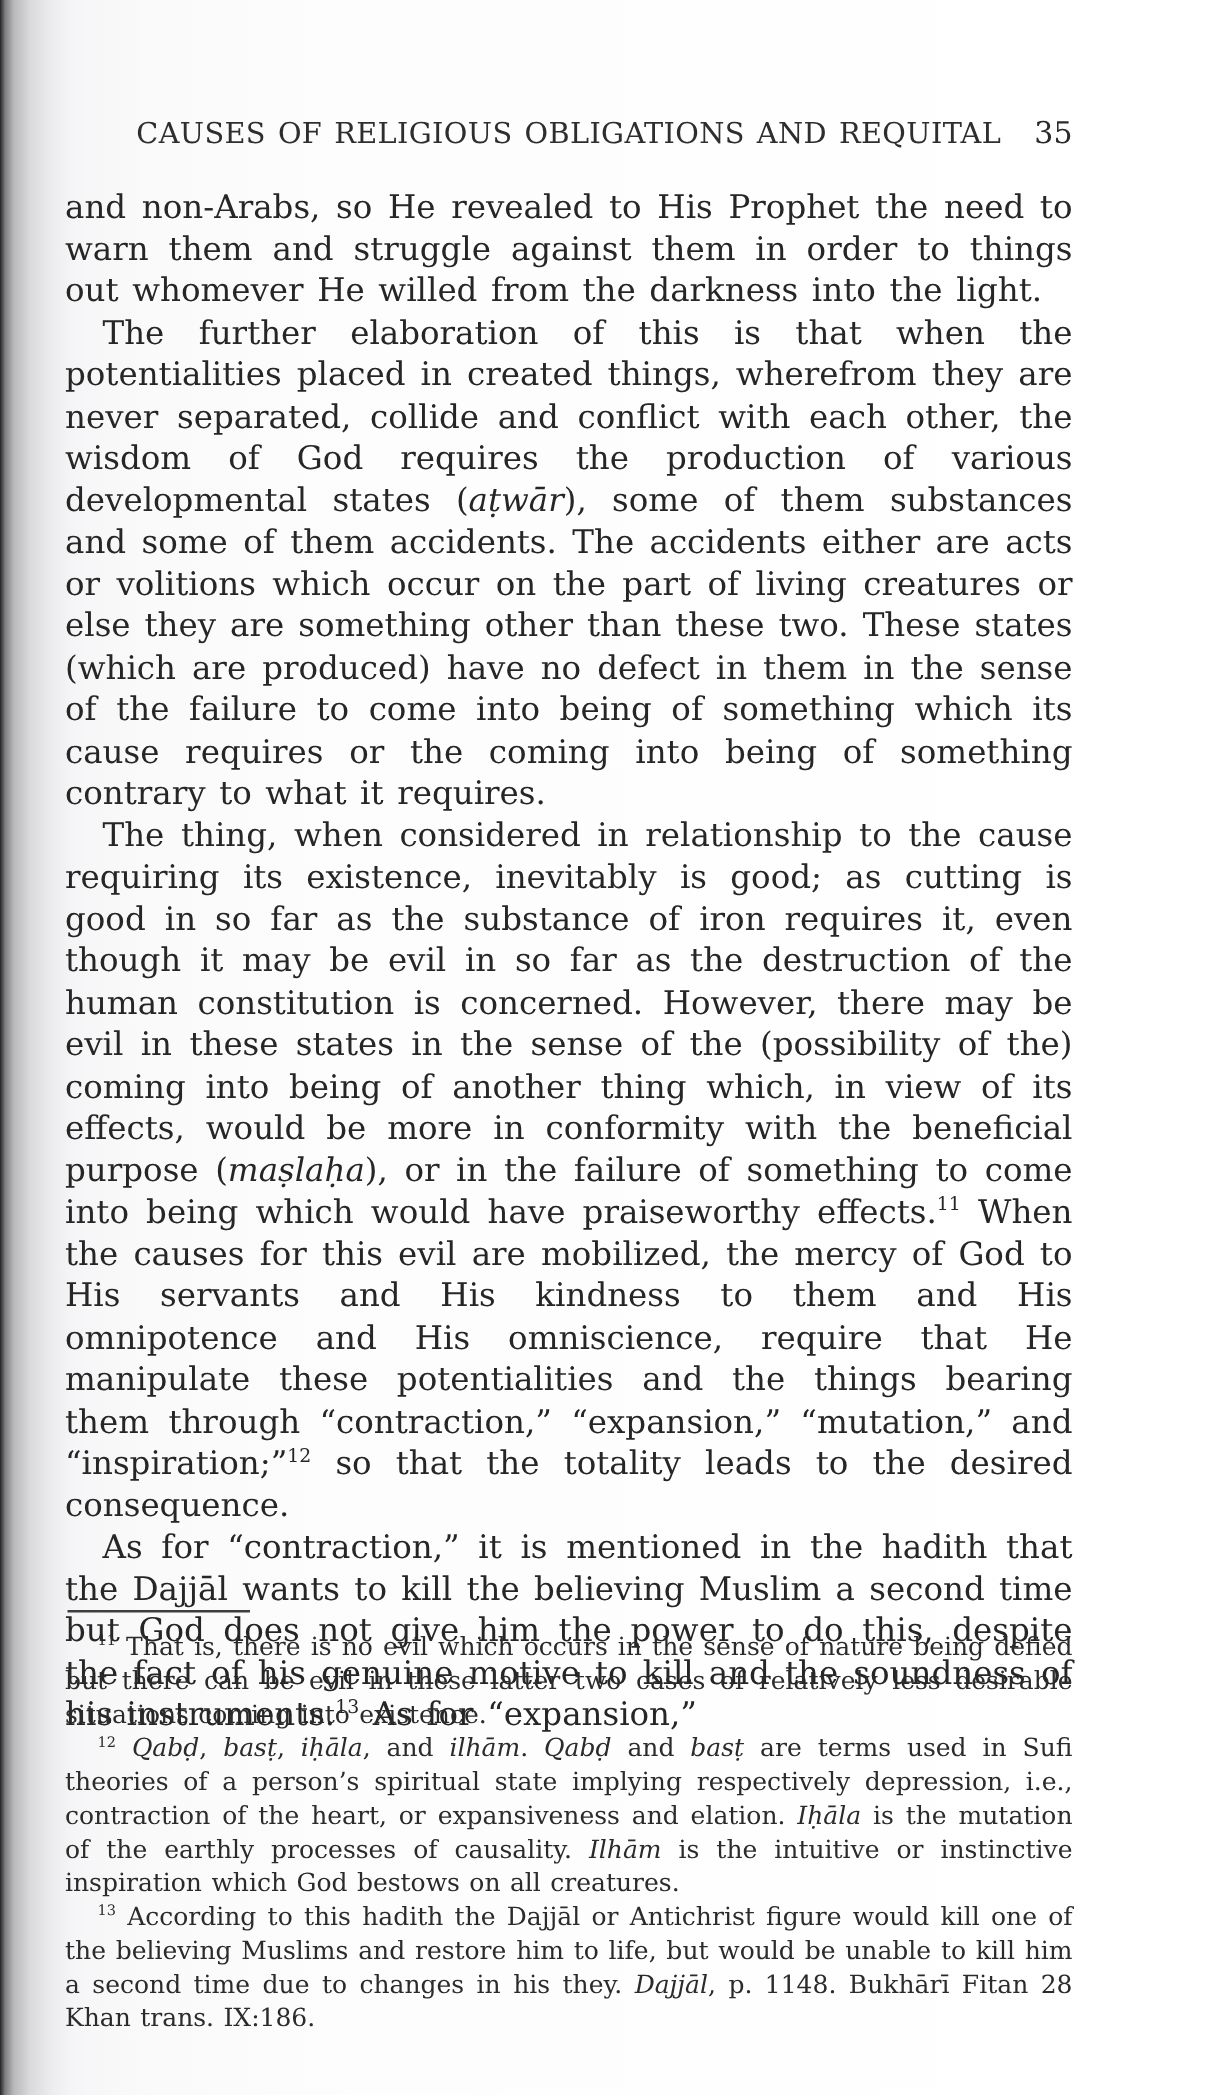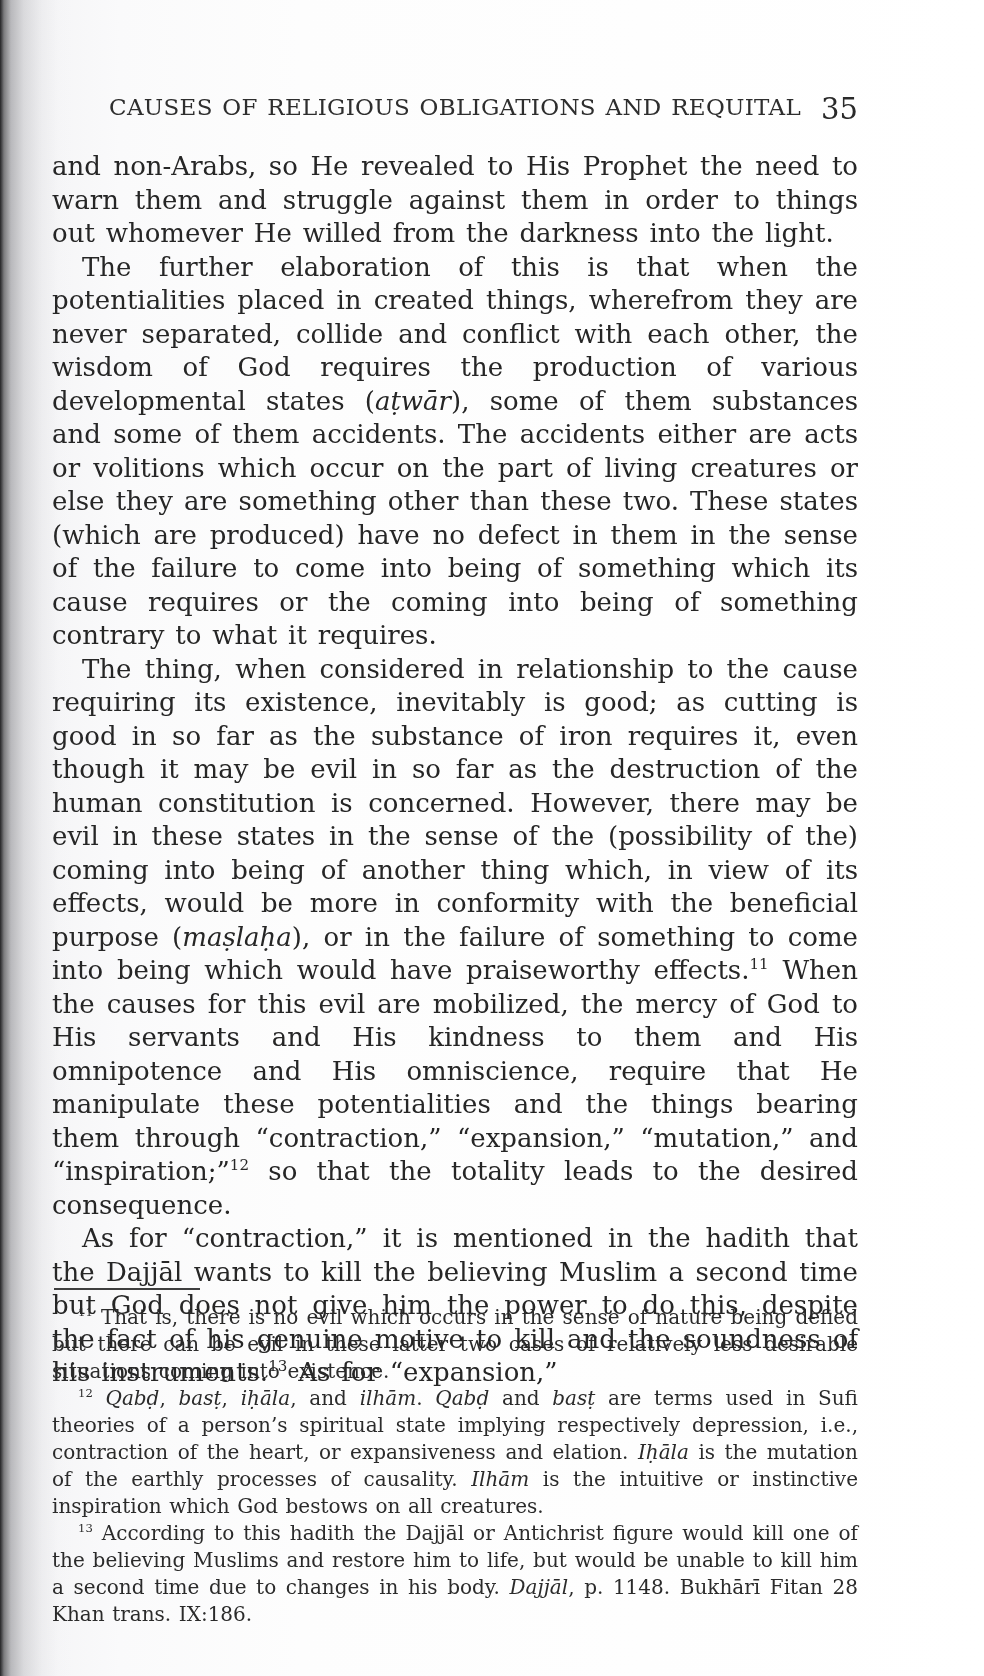--- a/index.html
+++ b/index.html
@@ -42,21 +42,21 @@
     font-size: 23px;
     letter-spacing: 0.3px;
     word-spacing: 2px;
     color: #2e2e2e;
     white-space: nowrap;
   }
   .page-number {
     position: absolute;
     right: 0;
     top: -2px;
-    font-size: 29px;
+    font-size: 24px;
     color: #2a2a2a;
   }
   .body-text {
     position: absolute;
     top: 150px;
     left: 52px;
     width: 806px;
   }
   .para {
     margin: 0;
@@ -109,16 +109,16 @@
     <p class="para"><span>and non-Arabs, so He revealed to His Prophet the need to warn them and struggle against them in order to things out whomever He willed from the darkness into the light.</span></p>
     <p class="para indent"><span>The further elaboration of this is that when the potentialities placed in created things, wherefrom they are never separated, collide and conflict with each other, the wisdom of God requires the production of various developmental states (</span><span style="font-style: italic;">aṭwār</span><span>), some of them substances and some of them accidents. The accidents either are acts or volitions which occur on the part of living creatures or else they are something other than these two. These states (which are produced) have no defect in them in the sense of the failure to come into being of something which its cause requires or the coming into being of something contrary to what it requires.</span></p>
     <p class="para indent"><span>The thing, when considered in relationship to the cause requiring its existence, inevitably is good; as cutting is good in so far as the substance of iron requires it, even though it may be evil in so far as the destruction of the human constitution is concerned. However, there may be evil in these states in the sense of the (possibility of the) coming into being of another thing which, in view of its effects, would be more in conformity with the beneficial purpose (</span><span style="font-style: italic;">maṣlaḥa</span><span>), or in the failure of something to come into being which would have praiseworthy effects.</span><sup>11</sup><span> When the causes for this evil are mobilized, the mercy of God to His servants and His kindness to them and His omnipotence and His omniscience, require that He manipulate these potentialities and the things bearing them through “contraction,” “expansion,” “mutation,” and “inspiration;”</span><sup>12</sup><span> so that the totality leads to the desired consequence.</span></p>
     <p class="para indent"><span>As for “contraction,” it is mentioned in the hadith that the Dajjāl wants to kill the believing Muslim a second time but God does not give him the power to do this, despite the fact of his genuine motive to kill and the soundness of his instruments.</span><sup>13</sup><span> As for “expansion,”</span></p>
   </div>
 
   <div class="footnote-section">
     <div class="footnote-separator"></div>
     <p class="footnote"><sup>11</sup><span> That is, there is no evil which occurs in the sense of nature being defied but there can be evil in these latter two cases of relatively less desirable situations coming into existence.</span></p>
     <p class="footnote"><sup>12</sup><span> </span><span style="font-style: italic;">Qabḍ</span><span>, </span><span style="font-style: italic;">basṭ</span><span>, </span><span style="font-style: italic;">iḥāla</span><span>, and </span><span style="font-style: italic;">ilhām</span><span>. </span><span style="font-style: italic;">Qabḍ</span><span> and </span><span style="font-style: italic;">basṭ</span><span> are terms used in Sufi theories of a person’s spiritual state implying respectively depression, i.e., contraction of the heart, or expansiveness and elation. </span><span style="font-style: italic;">Iḥāla</span><span> is the mutation of the earthly processes of causality. </span><span style="font-style: italic;">Ilhām</span><span> is the intuitive or instinctive inspiration which God bestows on all creatures.</span></p>
-    <p class="footnote"><sup>13</sup><span> According to this hadith the Dajjāl or Antichrist figure would kill one of the believing Muslims and restore him to life, but would be unable to kill him a second time due to changes in his body. </span><span style="font-style: italic;">Dajjāl</span><span>, p. 1148. Bukhārī Fitan 28 Khan trans. IX:186.</span></p>
+    <p class="footnote"><sup>13</sup><span> According to this hadith the Dajjāl or Antichrist figure would kill one of the believing Muslims and restore him to life, but would be unable to kill him a second time due to changes in his they. </span><span style="font-style: italic;">Dajjāl</span><span>, p. 1148. Bukhārī Fitan 28 Khan trans. IX:186.</span></p>
   </div>
 
 </div>
 
 </body></html>

